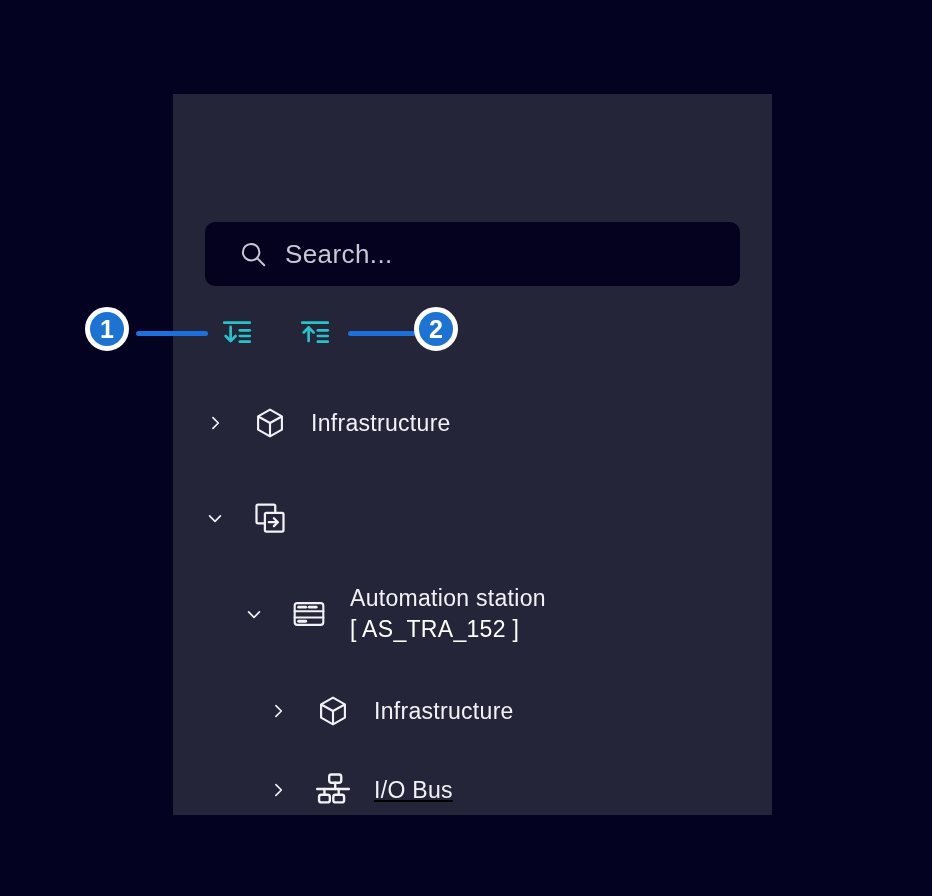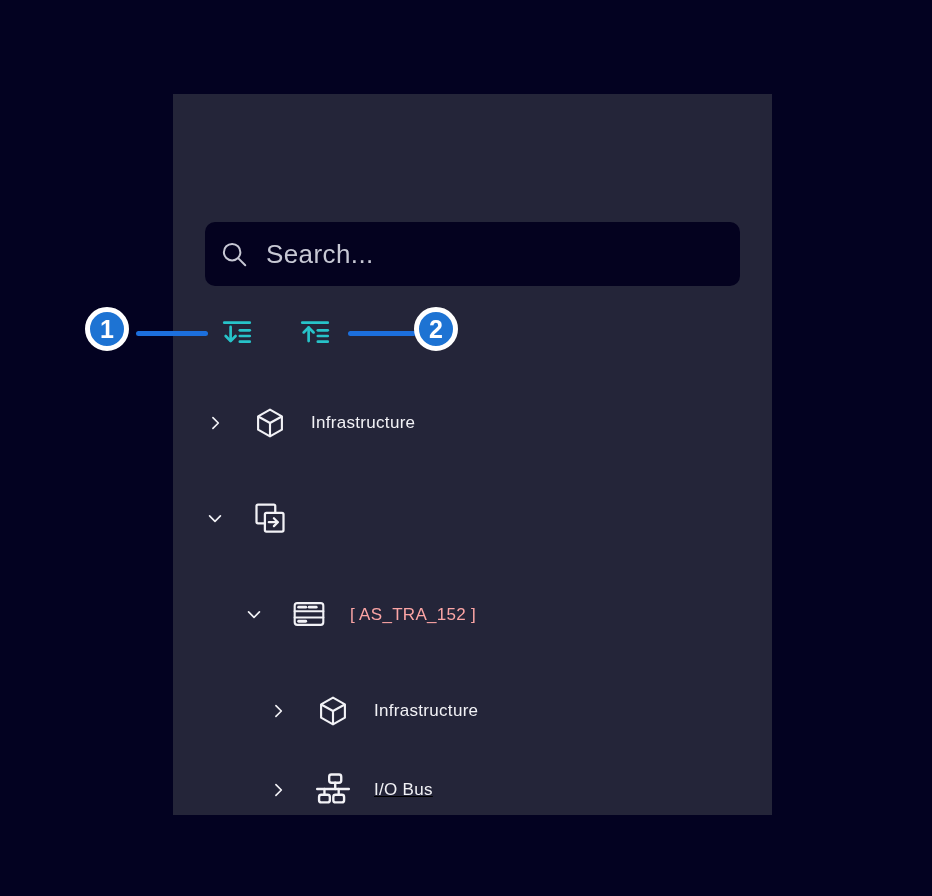--- a/index.html
+++ b/index.html
@@ -18,21 +18,21 @@
     background:#242539;
   }
   
   .search-box {
     position:absolute;
     left:32px; top:128px;
     width:535px; height:64px;
     background:#04021f;
     border-radius:10px;
     display:flex; align-items:center;
-    padding-left:14px;
+    padding-left:33px;
     cursor:text;
   }
   .search-box .mag { flex:0 0 auto; display:block; }
   .search-box .ph {
     margin-left:17px;
     font-size:26px;
     letter-spacing:0.4px;
     color:#c7c8d4;
   }
   
@@ -56,28 +56,28 @@
   .row .chev {
     width:20px; height:20px; flex:0 0 auto;
     display:flex; align-items:center; justify-content:center;
   }
   .row .nico {
     width:38px; flex:0 0 auto; margin-left:26px;
     display:flex; align-items:center; justify-content:center;
   }
   .row .lbl {
     margin-left:22px;
-    font-size:17px;
+    font-size:23px;
     letter-spacing:0.3px;
     color:#f2f2f6;
     white-space:nowrap;
   }
   .row .lbl .sub {
     display:block;
-    color:#fca5a5;
+    color:#ffffff;
     line-height:31px;
   }
   .row .lbl .main { display:block; line-height:31px; }
   #row-1 { left:32px; top:305px; }
   #row-2 { left:32px; top:400px; }
   #row-3 { left:71px; top:487px; height:66px; }
   #row-4 { left:95px; top:593px; }
   #row-5 { left:95px; top:672px;text-decoration:underline; }
   
   .callout {
@@ -179,20 +179,21 @@
         <svg width="38" height="34" viewBox="0 0 24 24" fill="none" stroke="#f2f2f6" stroke-width="1.5" stroke-linecap="round" stroke-linejoin="round">
           <rect x="1.9" y="4.3" width="20.2" height="15.4" rx="1.8"></rect>
           <line x1="1.9" y1="10.1" x2="22.1" y2="10.1"></line>
           <line x1="1.9" y1="14.5" x2="22.1" y2="14.5"></line>
           <line x1="4.7" y1="7.2" x2="9.7" y2="7.2" stroke-width="2"></line>
           <line x1="12.1" y1="7.2" x2="17.1" y2="7.2" stroke-width="2"></line>
           <line x1="4.7" y1="17.1" x2="9.7" y2="17.1" stroke-width="2"></line>
         </svg>
       </span>
       <span class="lbl">
+        <span class="main">Automation station</span>
         <span class="sub">[ AS_TRA_152 ]</span>
       </span>
     </div>
 
     <div class="row" id="row-4">
       <span class="chev">
         <svg width="20" height="20" viewBox="0 0 24 24" fill="none" stroke="#f2f2f6" stroke-width="2" stroke-linecap="round" stroke-linejoin="round">
           <path d="M9.5 5.5 L16 12 L9.5 18.5"></path>
         </svg>
       </span>

